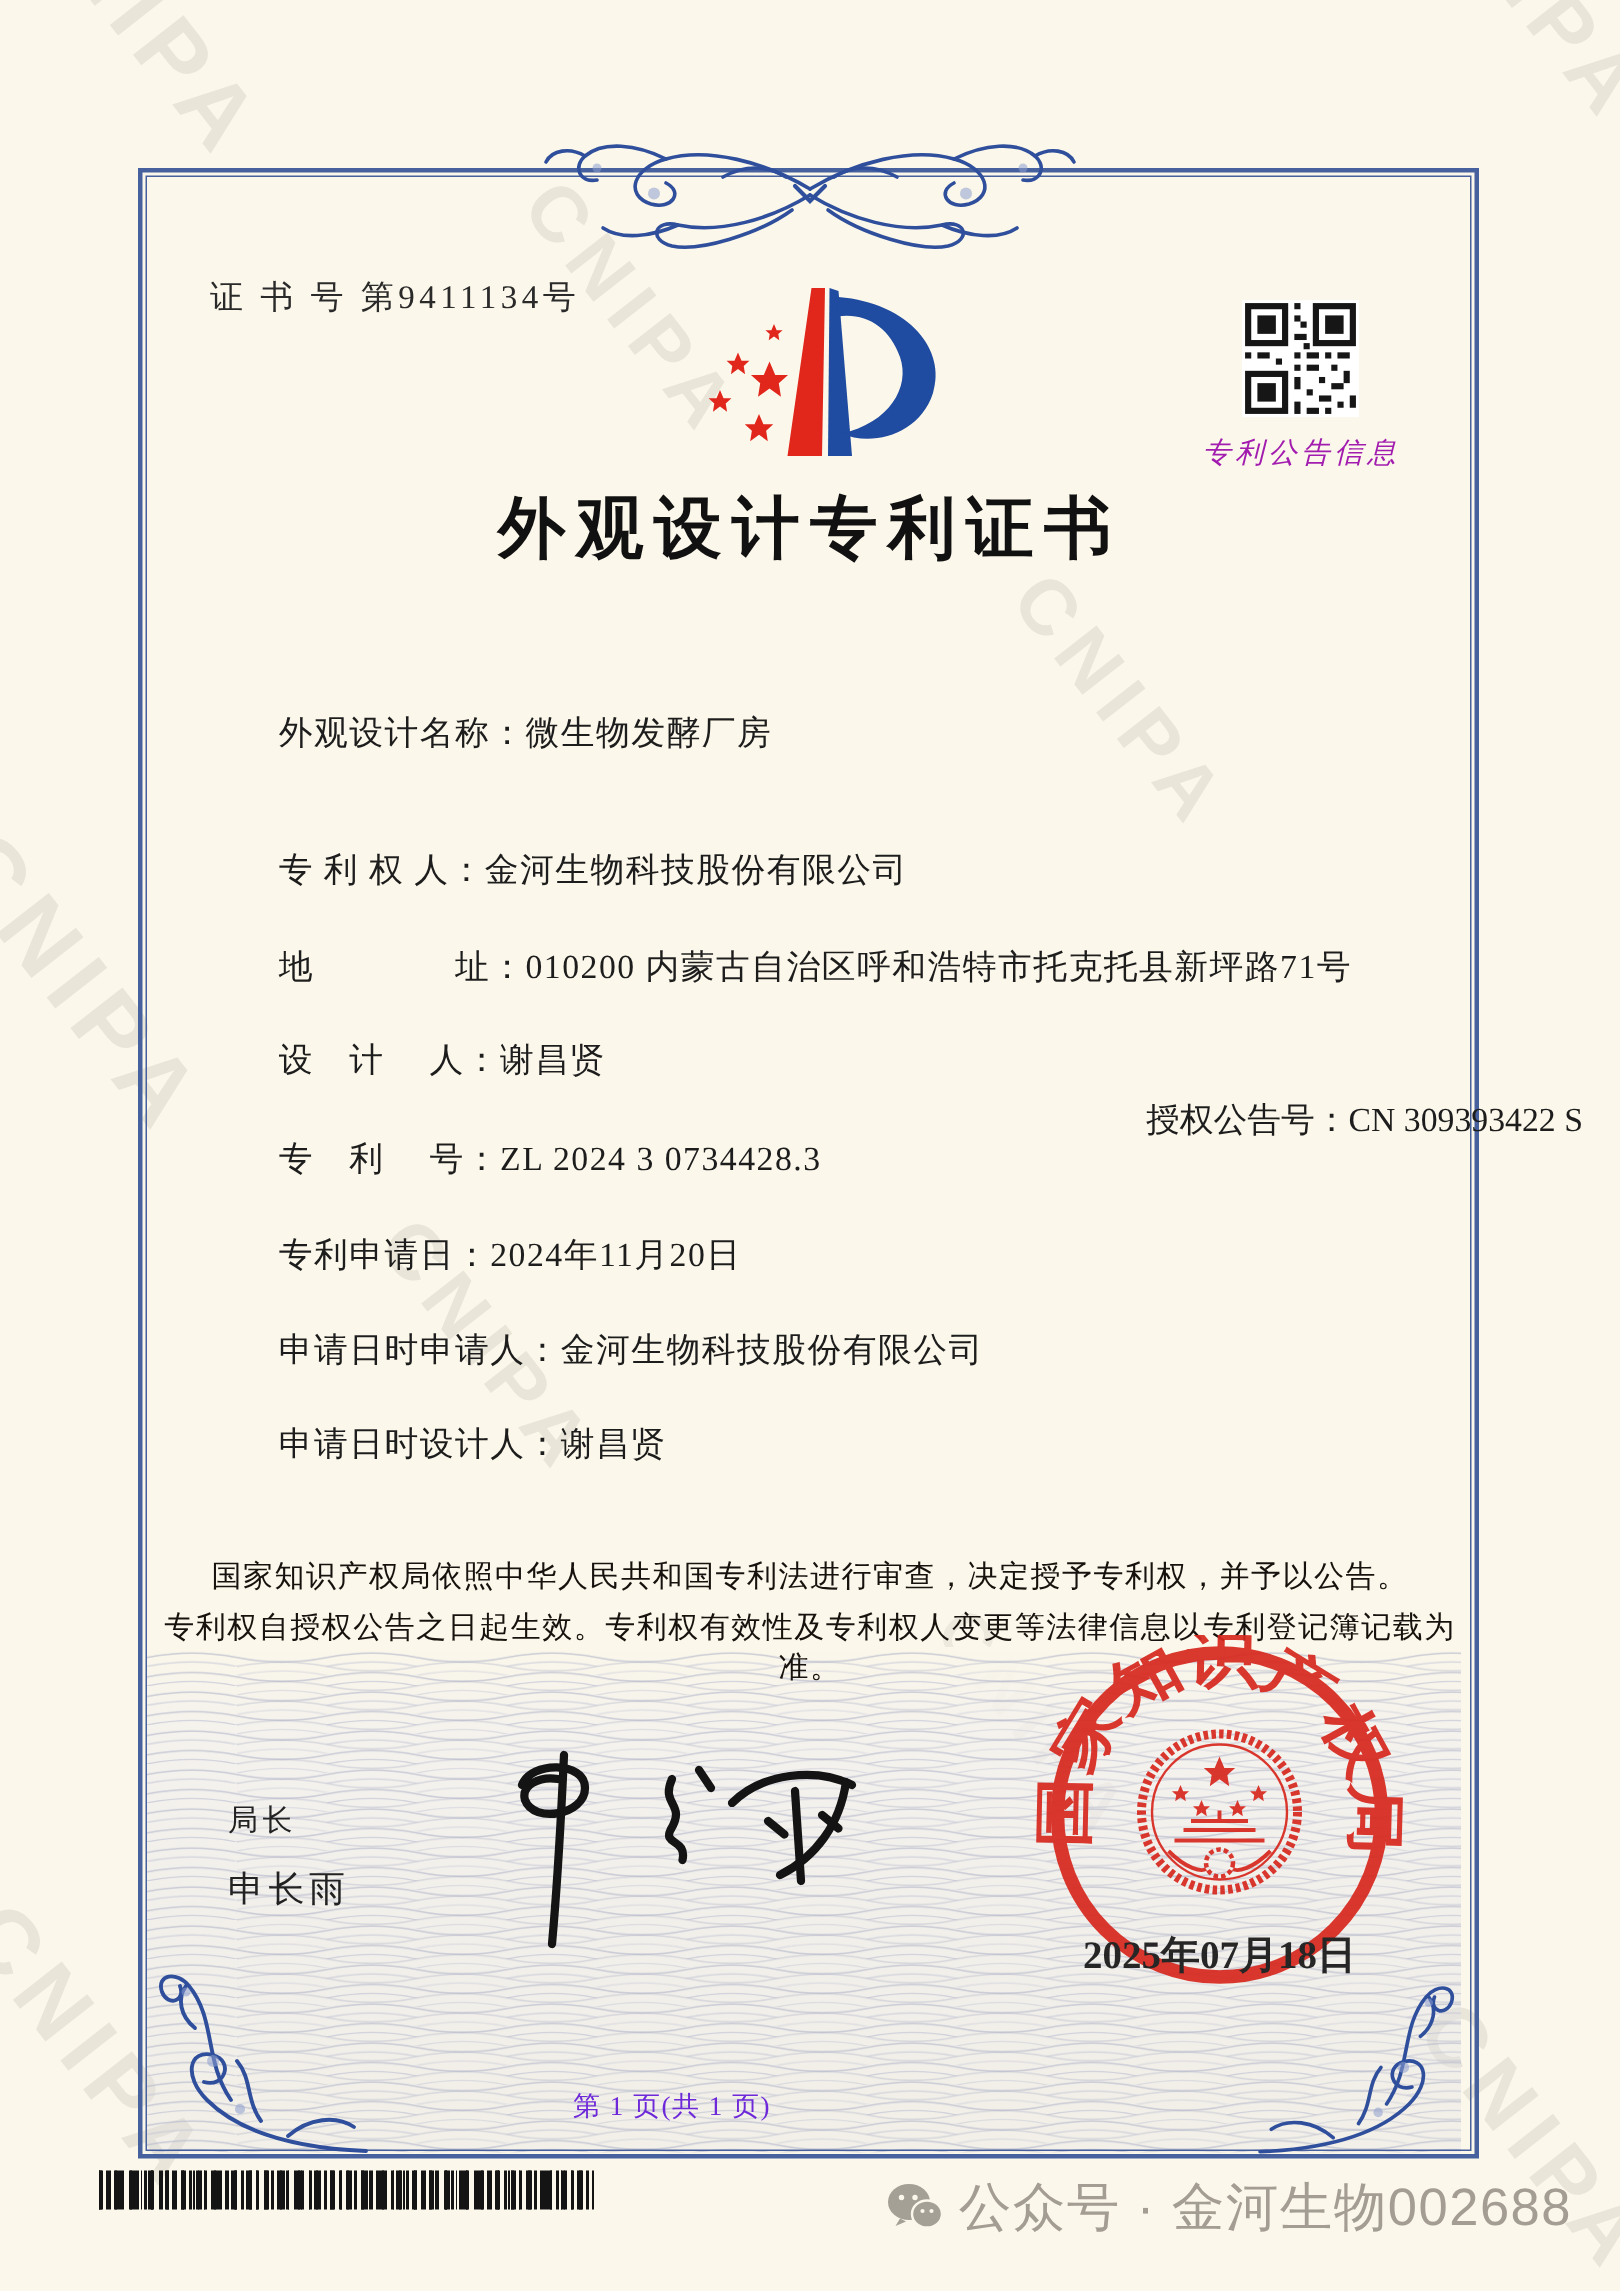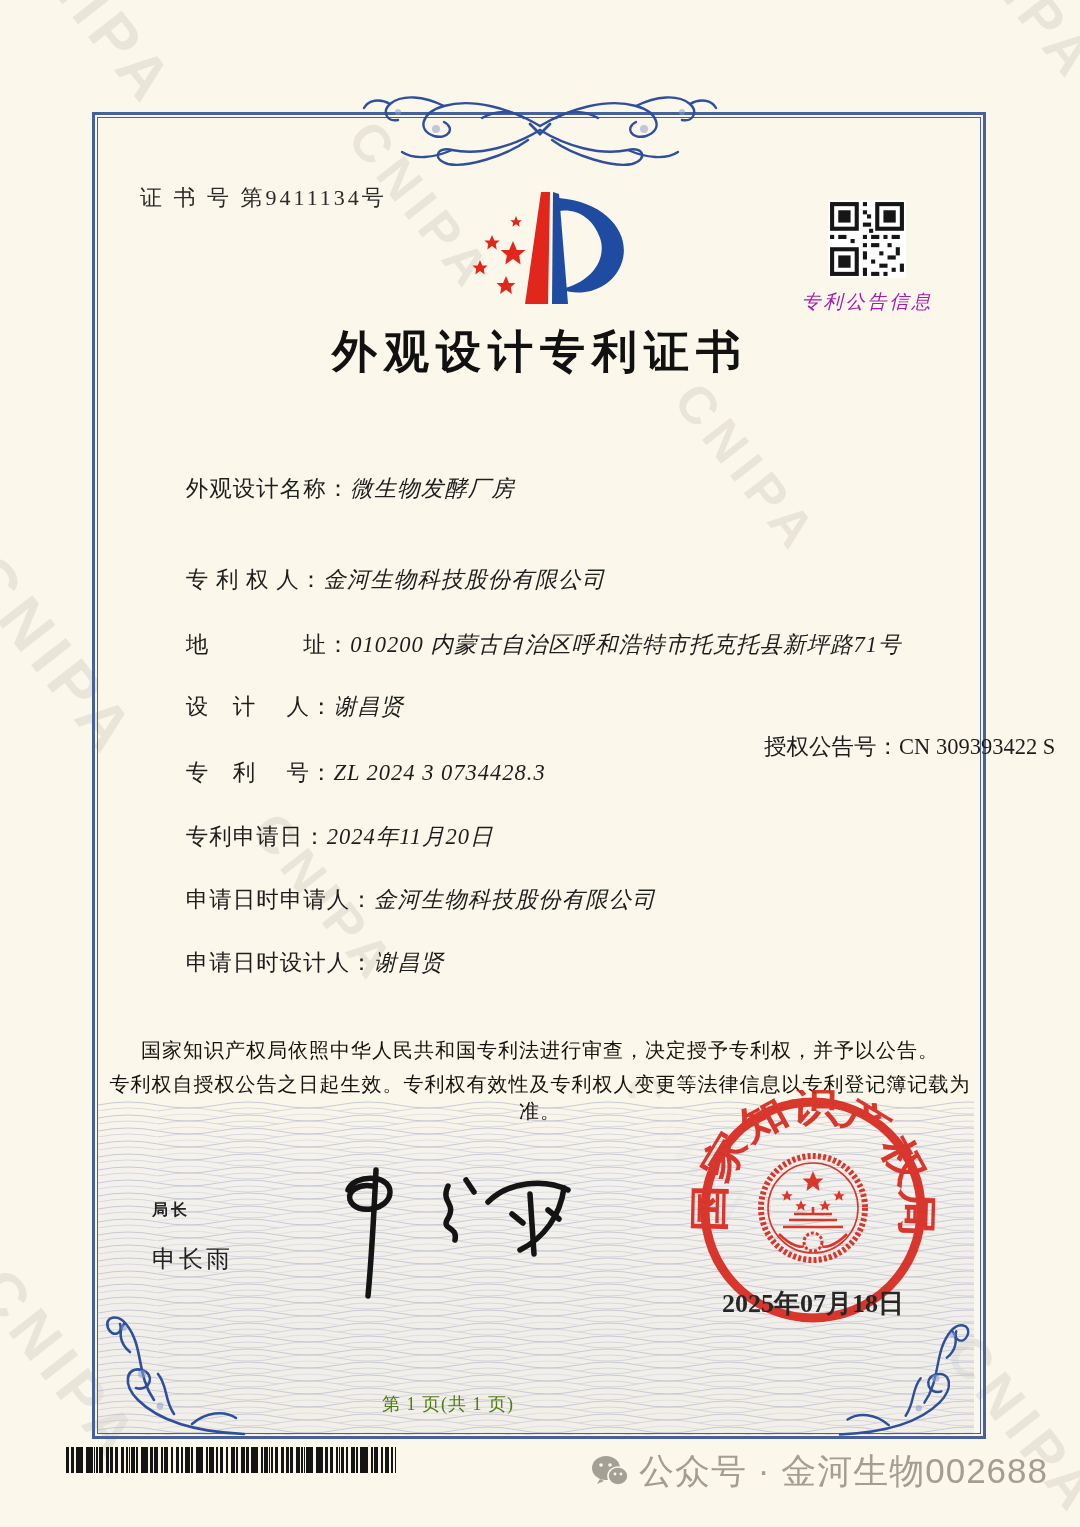--- a/index.html
+++ b/index.html
@@ -26,36 +26,36 @@
 
   .qr{position:absolute;left:828px;top:200px;}
   .qr-label{position:absolute;left:770px;top:289px;width:195px;text-align:center;
             font-size:19px;color:#a21caf;letter-spacing:3px;font-style:italic;}
 
   .title{position:absolute;left:0;top:322px;width:1080px;text-align:center;
          font-size:45px;font-weight:bold;color:#111;letter-spacing:7px;}
 
   .row{position:absolute;left:152px;font-size:22.5px;color:#1d1d1d;white-space:pre;}
   .row .lbl{letter-spacing:1px;}
-  .row .val{letter-spacing:1px;font-style:italic;}
+  .row .val{letter-spacing:1px;}
   .col2{position:absolute;left:612px;top:0;white-space:pre;}
 
   .legal{position:absolute;left:100px;width:880px;text-align:center;font-size:20px;
          color:#17120d;letter-spacing:1px;font-weight:500;}
 
-  .sig-title{position:absolute;left:152px;top:1200px;font-size:16px;color:#222;
-             font-family:"Liberation Sans","DejaVu Sans",sans-serif;font-weight:700;letter-spacing:3px;}
+  .sig-title{position:absolute;left:152px;top:1200px;font-size:20px;color:#222;
+             font-family:"Liberation Sans","DejaVu Sans",sans-serif;font-weight:400;letter-spacing:3px;}
   .sig-name{position:absolute;left:152px;top:1243px;font-size:24px;color:#222;
             font-family:"Liberation Sans","DejaVu Sans",sans-serif;font-weight:500;letter-spacing:3px;}
   .sig-hand{position:absolute;left:320px;top:1158px;}
 
   .seal{position:absolute;left:688px;top:1090px;}
 
   .page-info{position:absolute;left:0;top:1392px;width:896px;text-align:center;
-             font-size:18px;color:#4d7c0f;letter-spacing:1px;}
+             font-size:18px;color:#6d28d9;letter-spacing:1px;}
 
   .barcode{position:absolute;left:66px;top:1447px;width:330px;height:26px;
     background-image:
       repeating-linear-gradient(90deg,#141414 0 2px,transparent 2px 5px),
       repeating-linear-gradient(90deg,#141414 0 3px,transparent 3px 11px),
       repeating-linear-gradient(90deg,#141414 0 1px,transparent 1px 7px);}
 
   .footer-pub{position:absolute;right:32px;top:1448px;display:flex;align-items:center;gap:10px;
               font-family:"Liberation Sans","DejaVu Sans",sans-serif;
               font-size:35px;color:#a39d93;letter-spacing:1px;}

